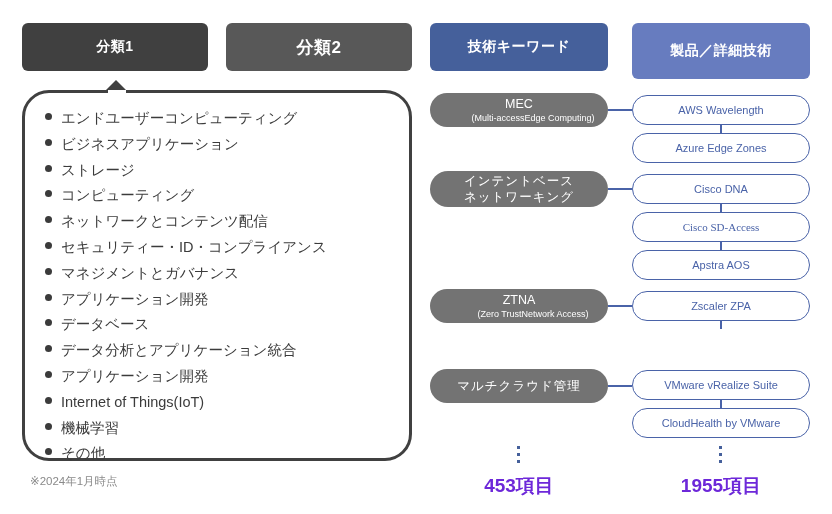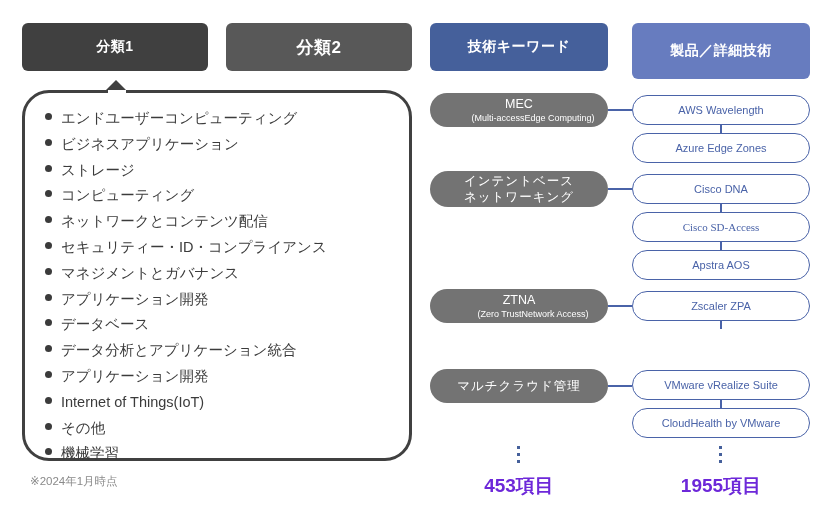--- a/index.html
+++ b/index.html
@@ -231,25 +231,25 @@
       <div class="list-item">
         <span class="list-bullet"></span>
         <span>アプリケーション開発</span>
       </div>
       <div class="list-item">
         <span class="list-bullet"></span>
         <span>Internet of Things(IoT)</span>
       </div>
       <div class="list-item">
         <span class="list-bullet"></span>
+        <span>機械学習</span>
+      </div>
+      <div class="list-item">
+        <span class="list-bullet"></span>
         <span>その他</span>
-      </div>
-      <div class="list-item">
-        <span class="list-bullet"></span>
-        <span>機械学習</span>
       </div>
     </div>
   </div>
 
   <div id="footnote">※2024年1月時点</div>
 
   <div class="kw-pill" style="top:93px; height:34px;">
     <span class="kw-main">MEC</span>
     <span class="kw-sub">(Multi-accessEdge  Computing)</span>
   </div>

